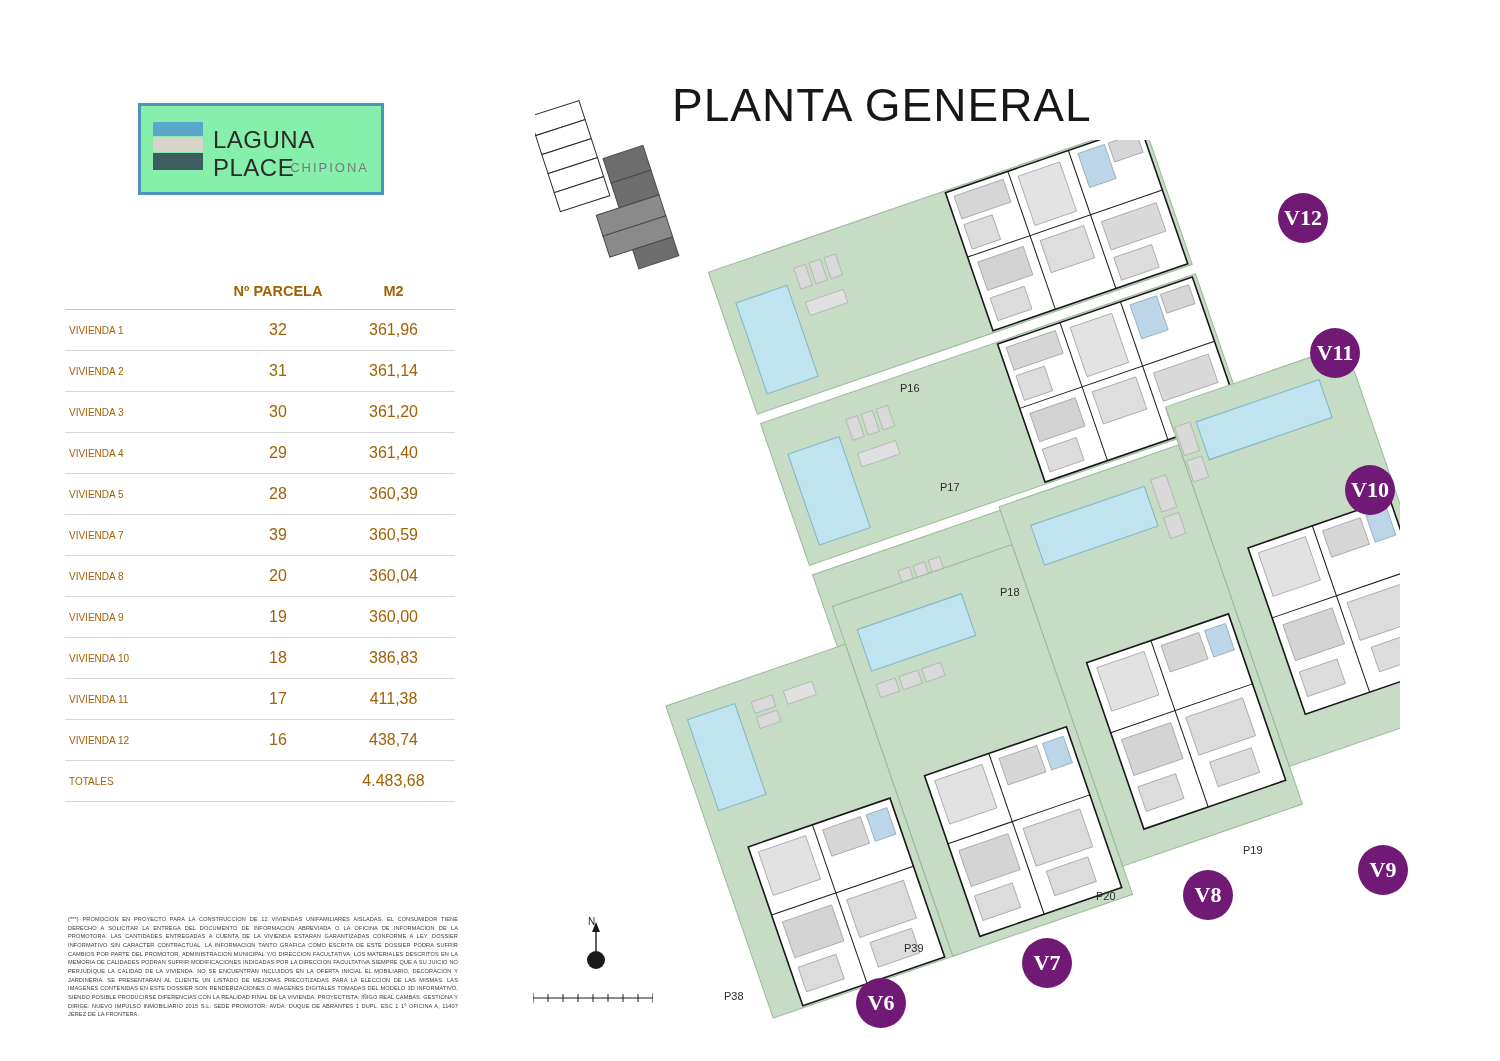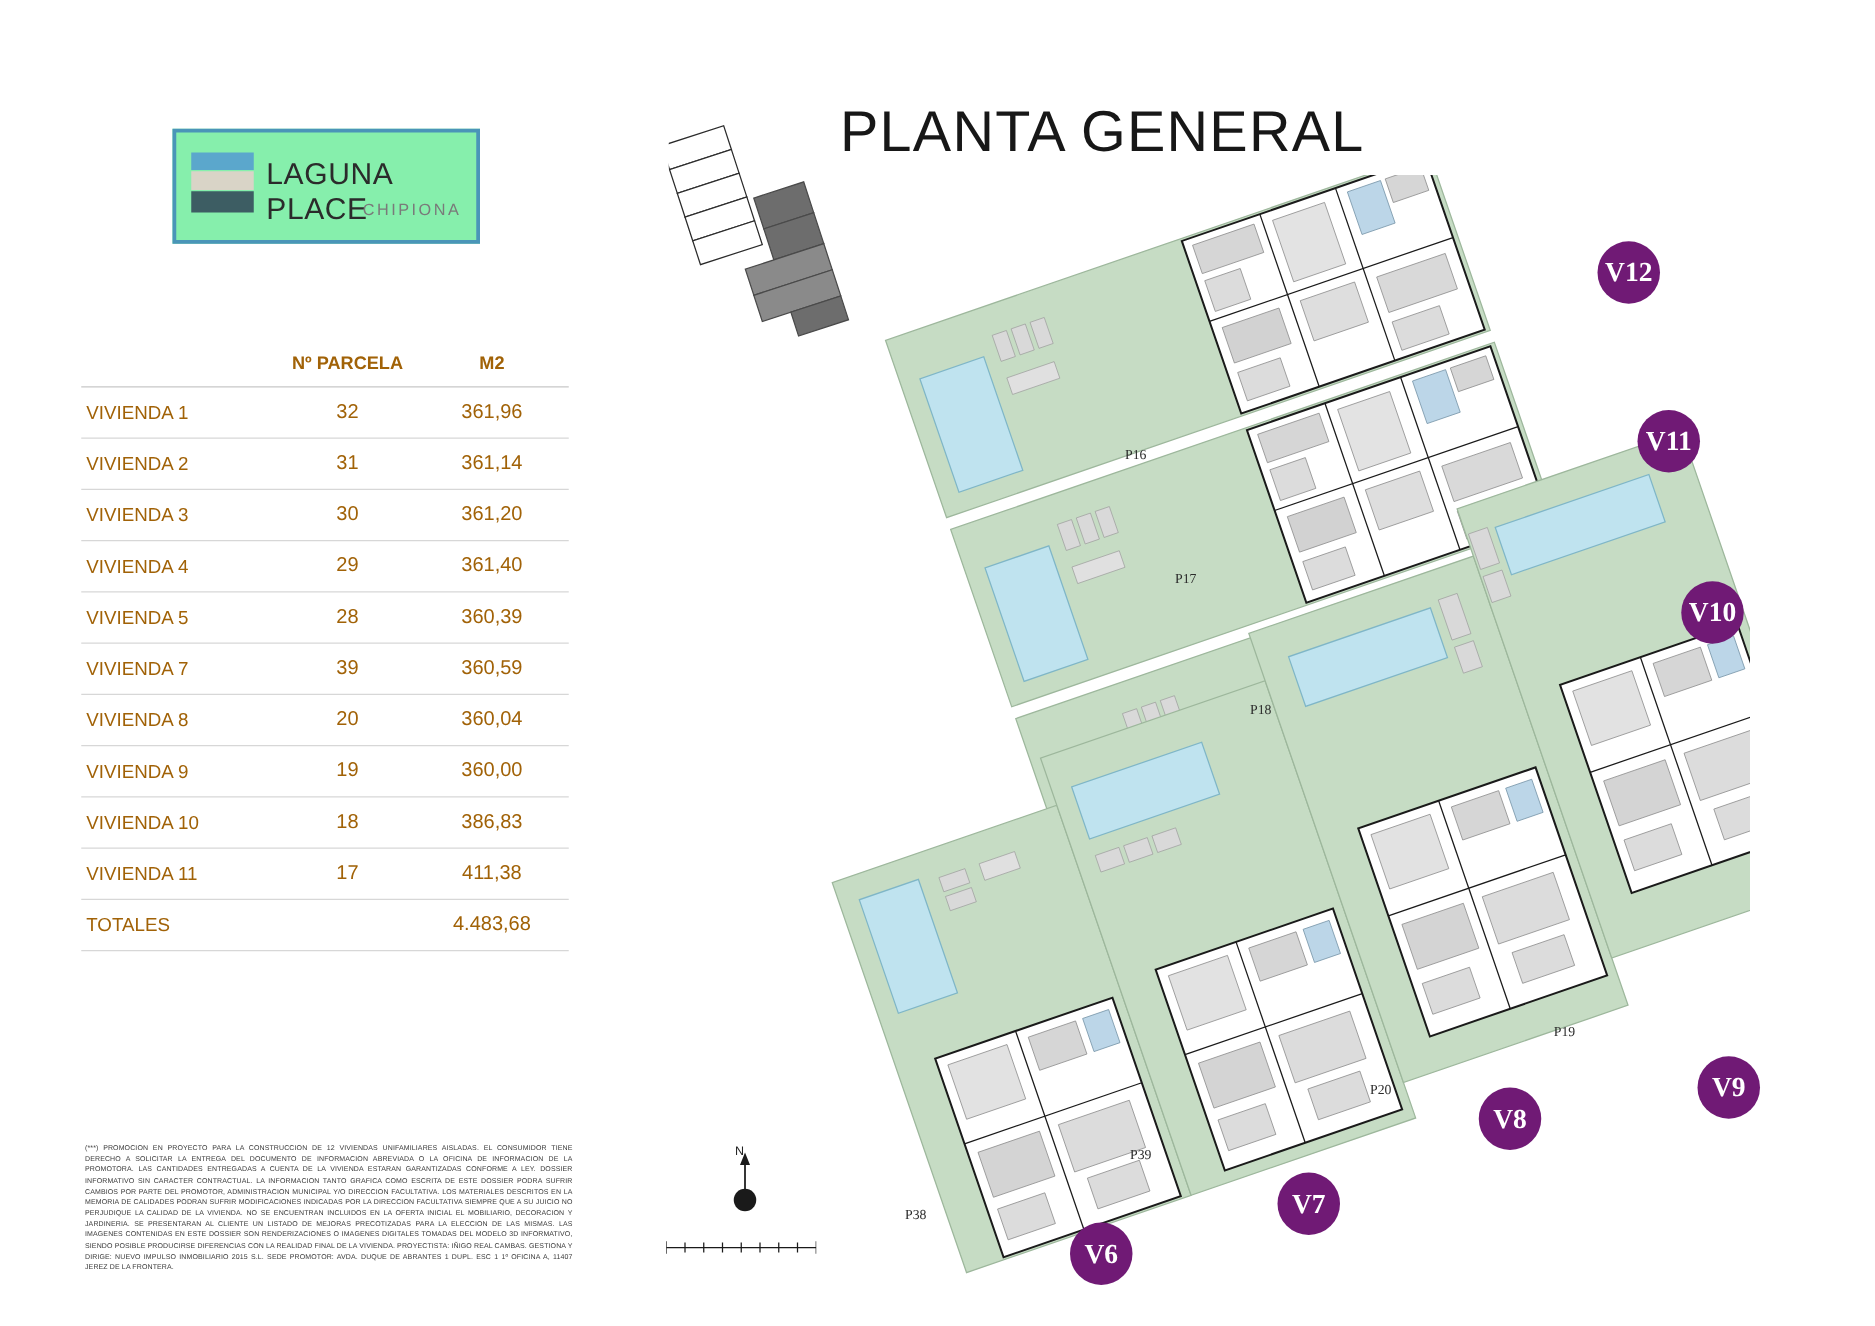--- a/index.html
+++ b/index.html
@@ -32,21 +32,21 @@
   #table-wrap{position:absolute;left:65px;top:275px;width:390px;}
   table#parcel-table{border-collapse:collapse;width:390px;font-size:15px;color:#a16207;}
   table#parcel-table th{
     font-weight:bold;font-size:14.5px;padding:8px 4px 10px 4px;text-align:center;
     border-bottom:1px solid #c7c7c7;
   }
   table#parcel-table th.blank{border-bottom:1px solid #c7c7c7;}
   table#parcel-table td{
     padding:11px 4px;border-bottom:1px solid #d7d7d7;
   }
-  td.name{text-align:left;padding-left:20px;font-size:15px;}
+  td.name{text-align:left;padding-left:20px;font-size:10px;}
   td.parcel{text-align:center;width:100px;font-size:16px;}
   td.m2{text-align:center;width:115px;font-size:16px;}
   tr.totals td{border-bottom:none;padding-top:14px;}
   tr.totals td.name{padding-left:30px;}
   
   #legal{
     position:absolute;left:68px;top:915px;width:390px;
     font-size:5.6px;line-height:1.55;color:#3a3a3a;text-align:justify;
     font-family:"Liberation Sans", sans-serif;letter-spacing:.1px;
   }
@@ -61,21 +61,21 @@
   #plan{position:absolute;left:600px;top:140px;width:800px;height:900px;}
   
   .badge{
     position:absolute;width:50px;height:50px;border-radius:50%;
     background:#701a75;color:#fff;font-size:22px;font-weight:bold;
     display:flex;align-items:center;justify-content:center;
     font-family:"Liberation Serif", serif;
   }
   
   .plabel{
-    position:absolute;font-size:11px;color:#2b2b2b;font-family:Liberation Serif, serif;
+    position:absolute;font-size:11px;color:#2b2b2b;font-family:Liberation Sans, sans-serif;margin-top:24px;
   }
   
   #north{position:absolute;left:578px;top:918px;width:36px;height:54px;}
   #north-letter{position:absolute;left:588px;top:916px;font-size:10px;color:#222;}
   
   #scalebar{position:absolute;left:533px;top:992px;width:120px;height:12px;}
 </style>
 </head>
 <body>
 
@@ -141,20 +141,25 @@
       </tr>
       <tr>
         <td class="name">VIVIENDA 10</td>
         <td class="parcel">18</td>
         <td class="m2">386,83</td>
       </tr>
       <tr>
         <td class="name">VIVIENDA 11</td>
         <td class="parcel">17</td>
         <td class="m2">411,38</td>
+      </tr>
+      <tr>
+        <td class="name">VIVIENDA 12</td>
+        <td class="parcel">16</td>
+        <td class="m2">438,74</td>
       </tr>
       <tr class="totals">
         <td class="name">TOTALES</td>
         <td class="parcel"></td>
         <td class="m2">4.483,68</td>
       </tr>
     </tbody>
   </table>
 </div>
 

